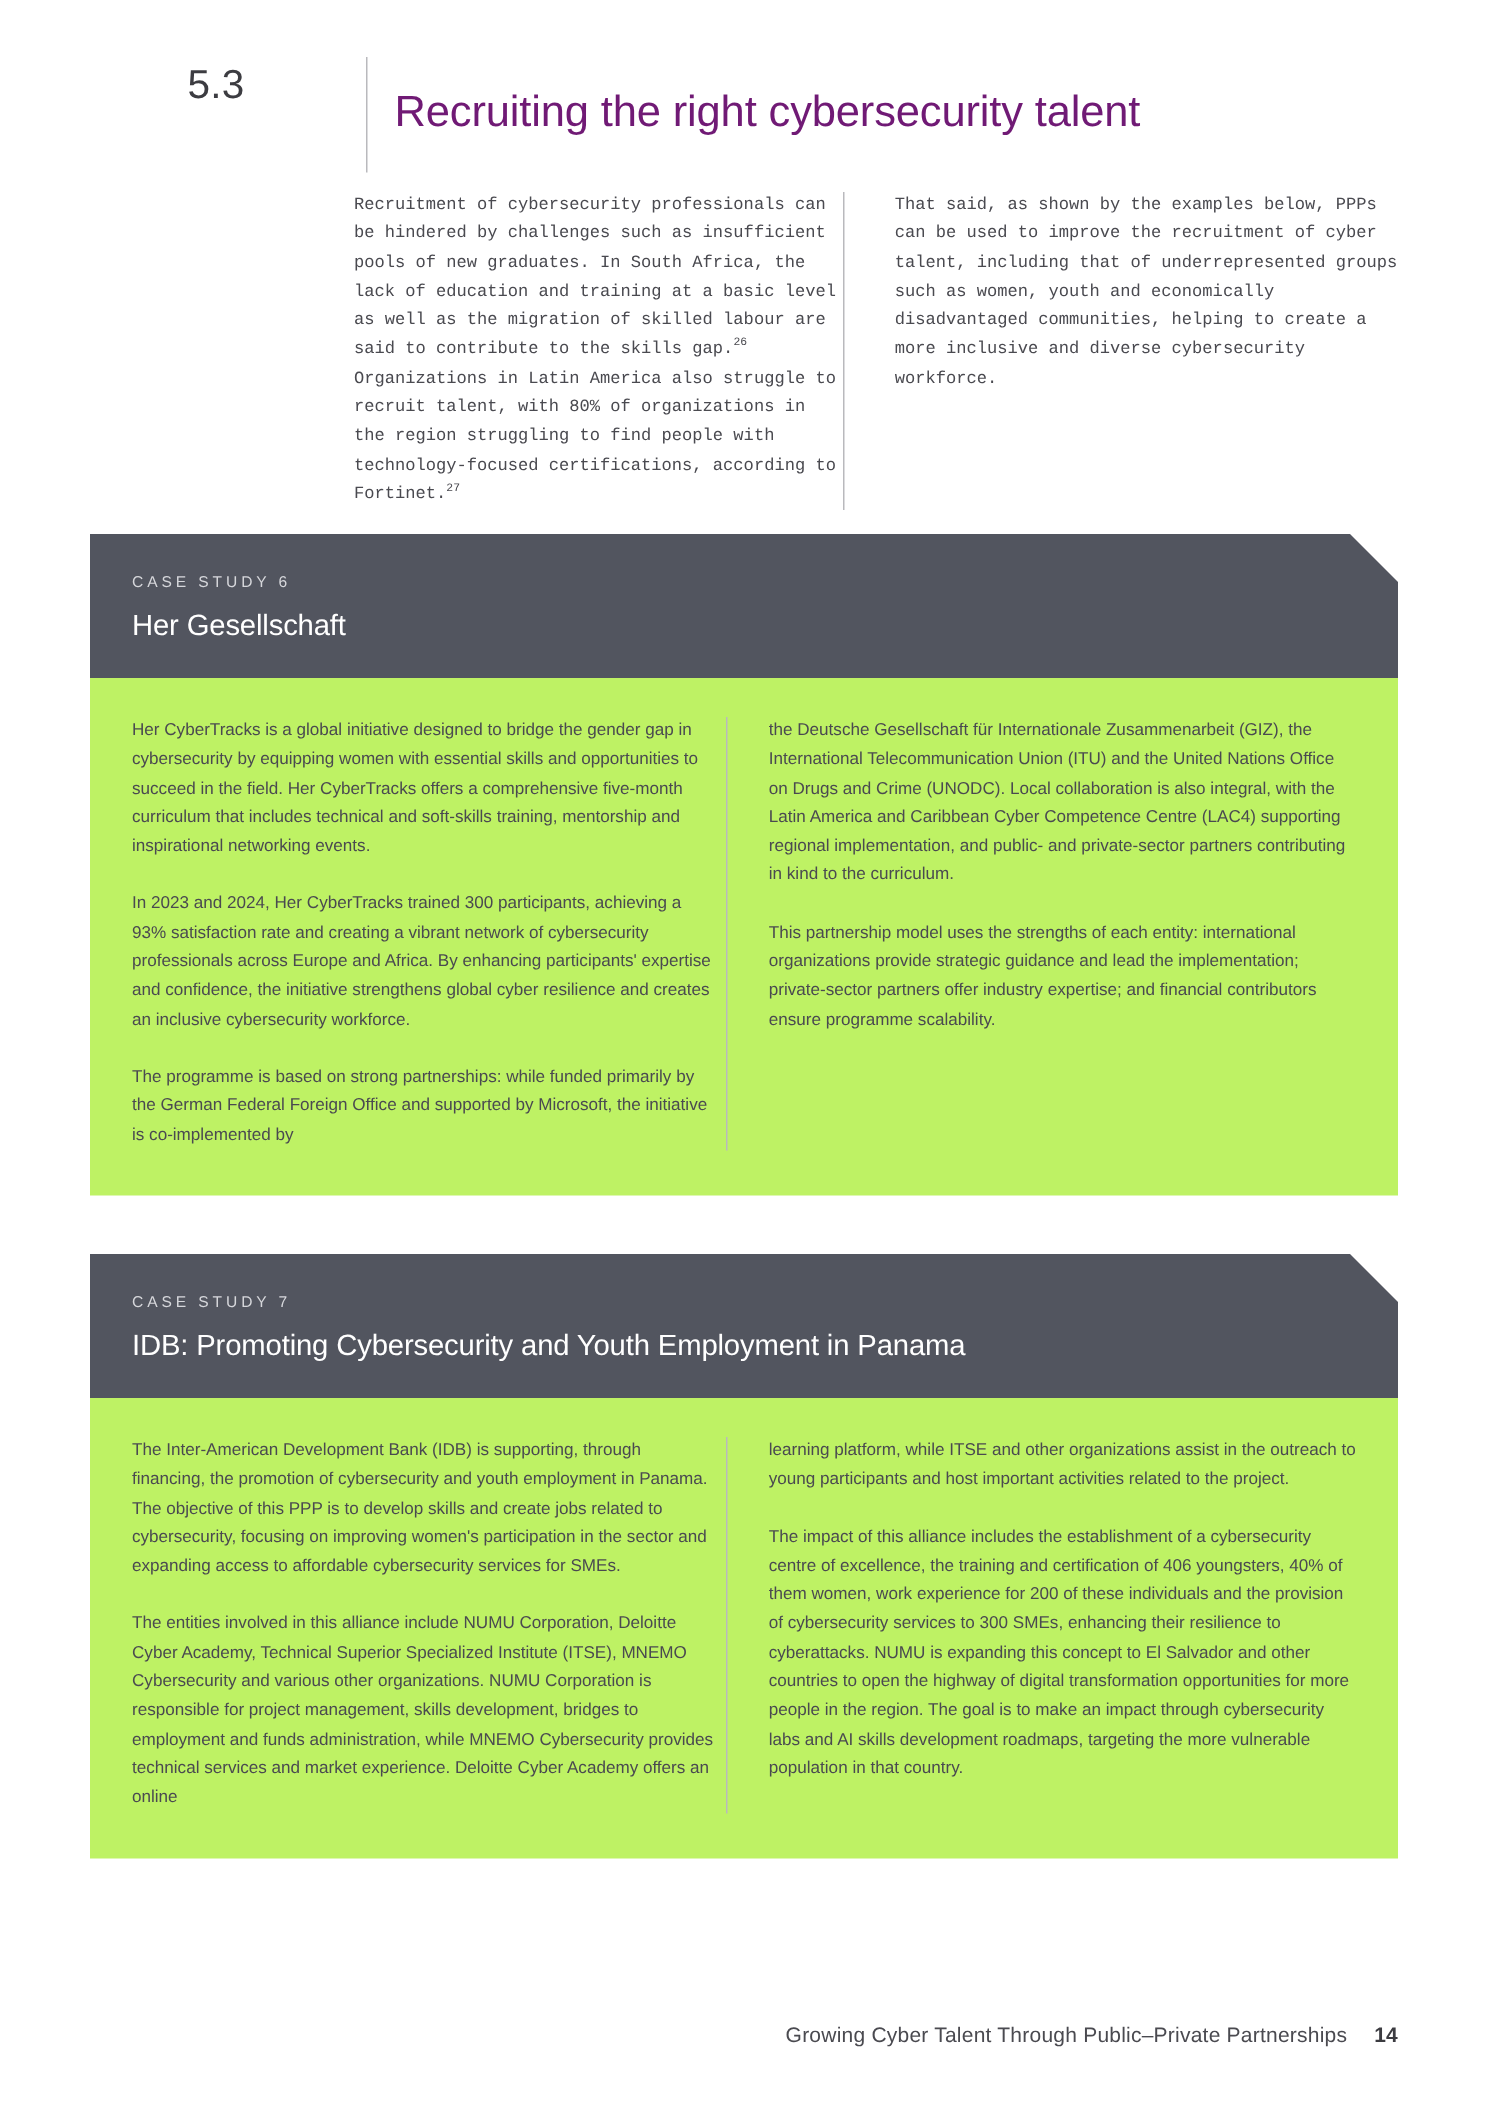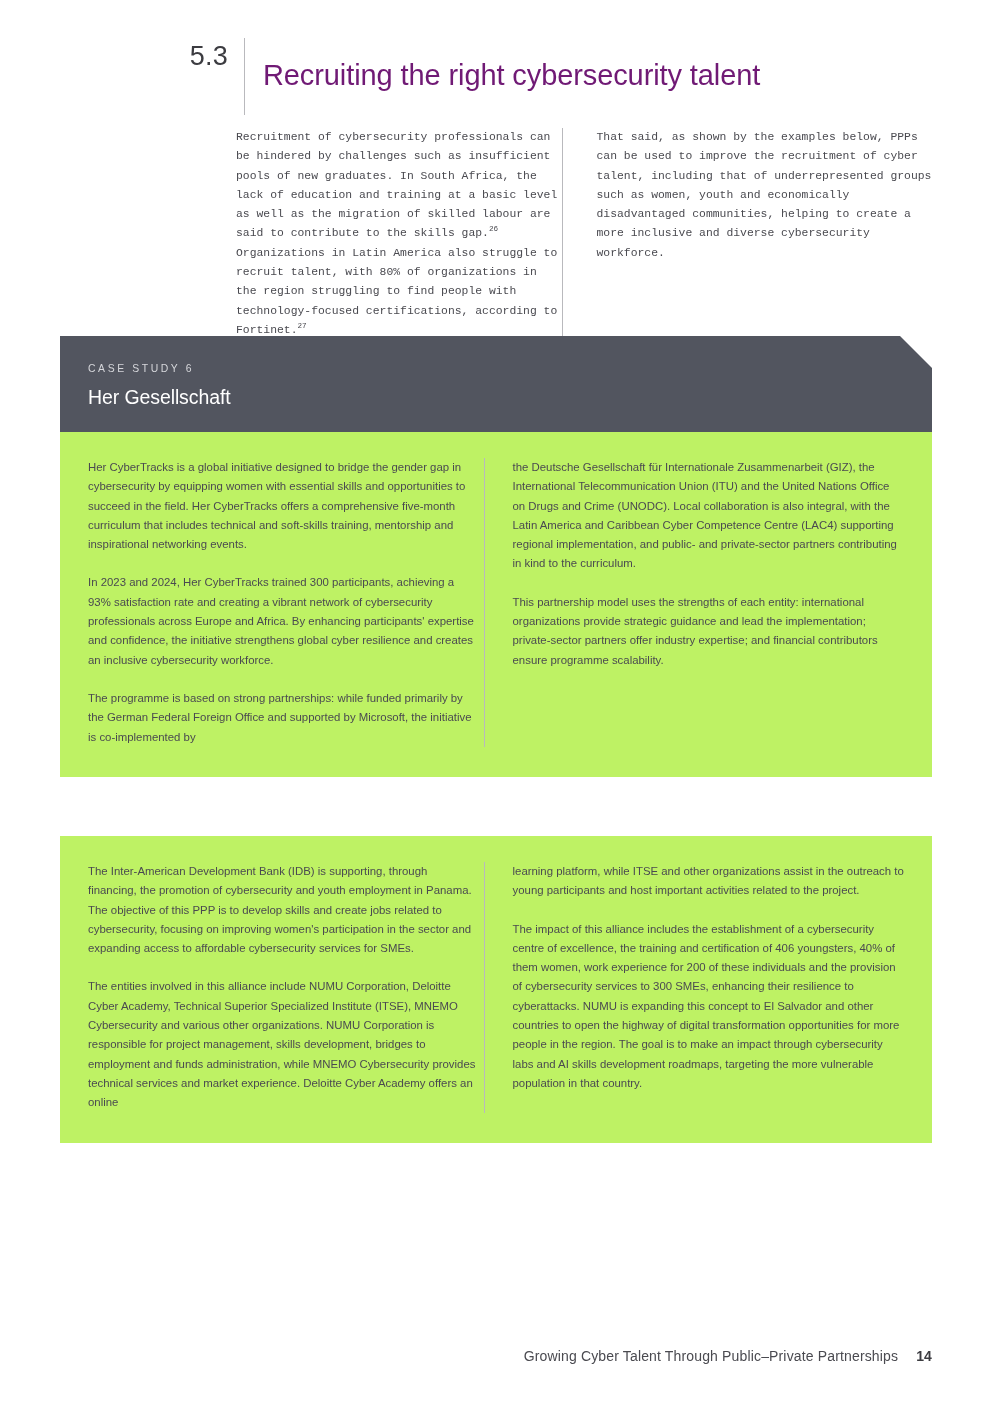--- a/index.html
+++ b/index.html
@@ -25,21 +25,21 @@
   .section-head {
     position: absolute;
     left: 60px;
     top: 36px;
     width: 880px;
     display: flex;
     align-items: flex-start;
   }
   .sec-num {
     width: 168px;
-    text-align: right;
+    text-align: center;
     padding-right: 16px;
     font-size: 27px;
     line-height: 40px;
     color: #3c3c41;
     font-weight: 400;
     letter-spacing: 0.2px;
   }
   .sec-rule {
     width: 1px;
     background: #b9b9bd;
@@ -169,40 +169,44 @@
   <div class="intro">
     <div class="intro-col left">
       <p>Recruitment of cybersecurity professionals can be hindered by challenges such as insufficient pools of new graduates. In South Africa, the lack of education and training at a basic level as well as the migration of skilled labour are said to contribute to the skills gap.<sup>26</sup> Organizations in Latin America also struggle to recruit talent, with 80% of organizations in the region struggling to find people with technology-focused certifications, according to Fortinet.<sup>27</sup></p>
     </div>
     <div class="intro-rule"></div>
     <div class="intro-col right">
       <p>That said, as shown by the examples below, PPPs can be used to improve the recruitment of cyber talent, including that of underrepresented groups such as women, youth and economically disadvantaged communities, helping to create a more inclusive and diverse cybersecurity workforce.</p>
     </div>
   </div>
 
-  <div class="case" id="case-0" style="top:336px;">
+  <div class="case" id="case-0" style="top:356px;">
     <div class="case-header">
       <div class="case-kicker">CASE STUDY 6</div>
       <div class="case-title">Her Gesellschaft</div>
     </div>
     <div class="case-body">
       <div class="case-col left">
           <p>Her CyberTracks is a global initiative designed to bridge the gender gap in cybersecurity by equipping women with essential skills and opportunities to succeed in the field. Her CyberTracks offers a comprehensive five-month curriculum that includes technical and soft-skills training, mentorship and inspirational networking events.</p>
           <p>In 2023 and 2024, Her CyberTracks trained 300 participants, achieving a 93% satisfaction rate and creating a vibrant network of cybersecurity professionals across Europe and Africa. By enhancing participants' expertise and confidence, the initiative strengthens global cyber resilience and creates an inclusive cybersecurity workforce.</p>
           <p>The programme is based on strong partnerships: while funded primarily by the German Federal Foreign Office and supported by Microsoft, the initiative is co-implemented by</p>
         </div>
       <div class="case-rule"></div>
       <div class="case-col right">
           <p>the Deutsche Gesellschaft für Internationale Zusammenarbeit (GIZ), the International Telecommunication Union (ITU) and the United Nations Office on Drugs and Crime (UNODC). Local collaboration is also integral, with the Latin America and Caribbean Cyber Competence Centre (LAC4) supporting regional implementation, and public- and private-sector partners contributing in kind to the curriculum.</p>
           <p>This partnership model uses the strengths of each entity: international organizations provide strategic guidance and lead the implementation; private-sector partners offer industry expertise; and financial contributors ensure programme scalability.</p>
         </div>
     </div>
   </div>
 
   <div class="case" id="case-1" style="top:836px;">
+    <div class="case-header">
+      <div class="case-kicker">CASE STUDY 7</div>
+      <div class="case-title">IDB: Promoting Cybersecurity and Youth Employment in Panama</div>
+    </div>
     <div class="case-body">
       <div class="case-col left">
           <p>The Inter-American Development Bank (IDB) is supporting, through financing, the promotion of cybersecurity and youth employment in Panama. The objective of this PPP is to develop skills and create jobs related to cybersecurity, focusing on improving women's participation in the sector and expanding access to affordable cybersecurity services for SMEs.</p>
           <p>The entities involved in this alliance include NUMU Corporation, Deloitte Cyber Academy, Technical Superior Specialized Institute (ITSE), MNEMO Cybersecurity and various other organizations. NUMU Corporation is responsible for project management, skills development, bridges to employment and funds administration, while MNEMO Cybersecurity provides technical services and market experience. Deloitte Cyber Academy offers an online</p>
         </div>
       <div class="case-rule"></div>
       <div class="case-col right">
           <p>learning platform, while ITSE and other organizations assist in the outreach to young participants and host important activities related to the project.</p>
           <p>The impact of this alliance includes the establishment of a cybersecurity centre of excellence, the training and certification of 406 youngsters, 40% of them women, work experience for 200 of these individuals and the provision of cybersecurity services to 300 SMEs, enhancing their resilience to cyberattacks. NUMU is expanding this concept to El Salvador and other countries to open the highway of digital transformation opportunities for more people in the region. The goal is to make an impact through cybersecurity labs and AI skills development roadmaps, targeting the more vulnerable population in that country.</p>
         </div>

